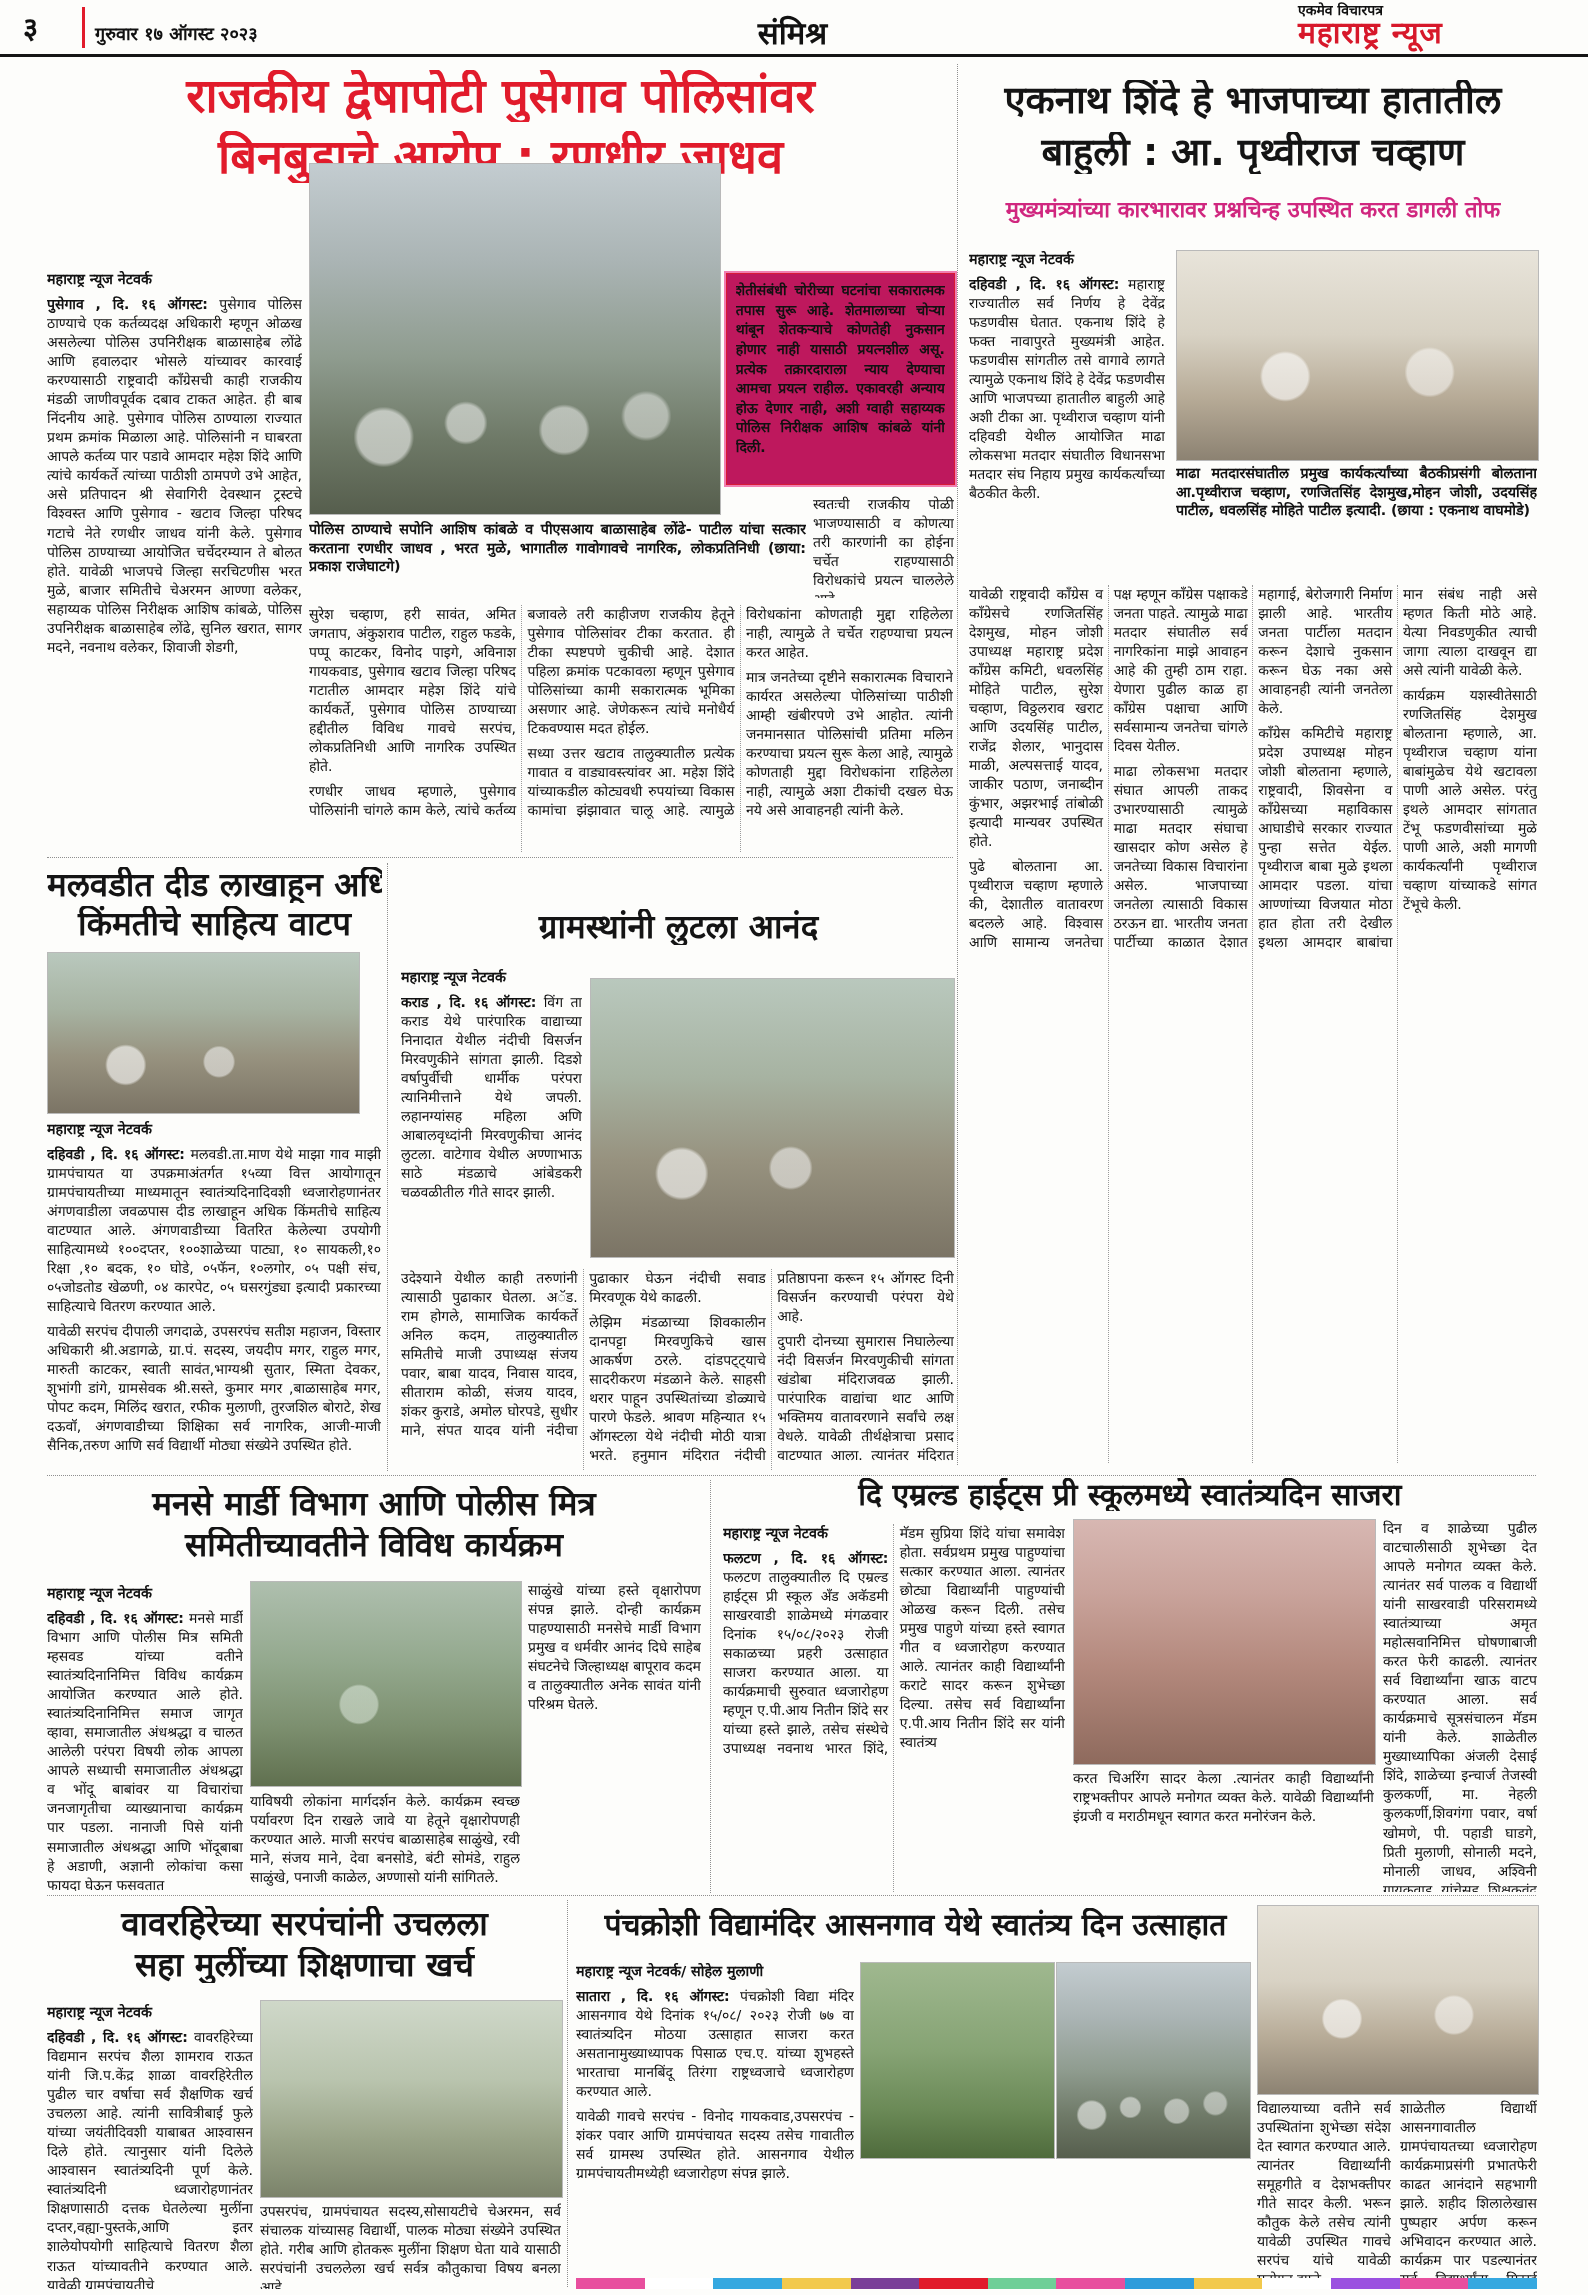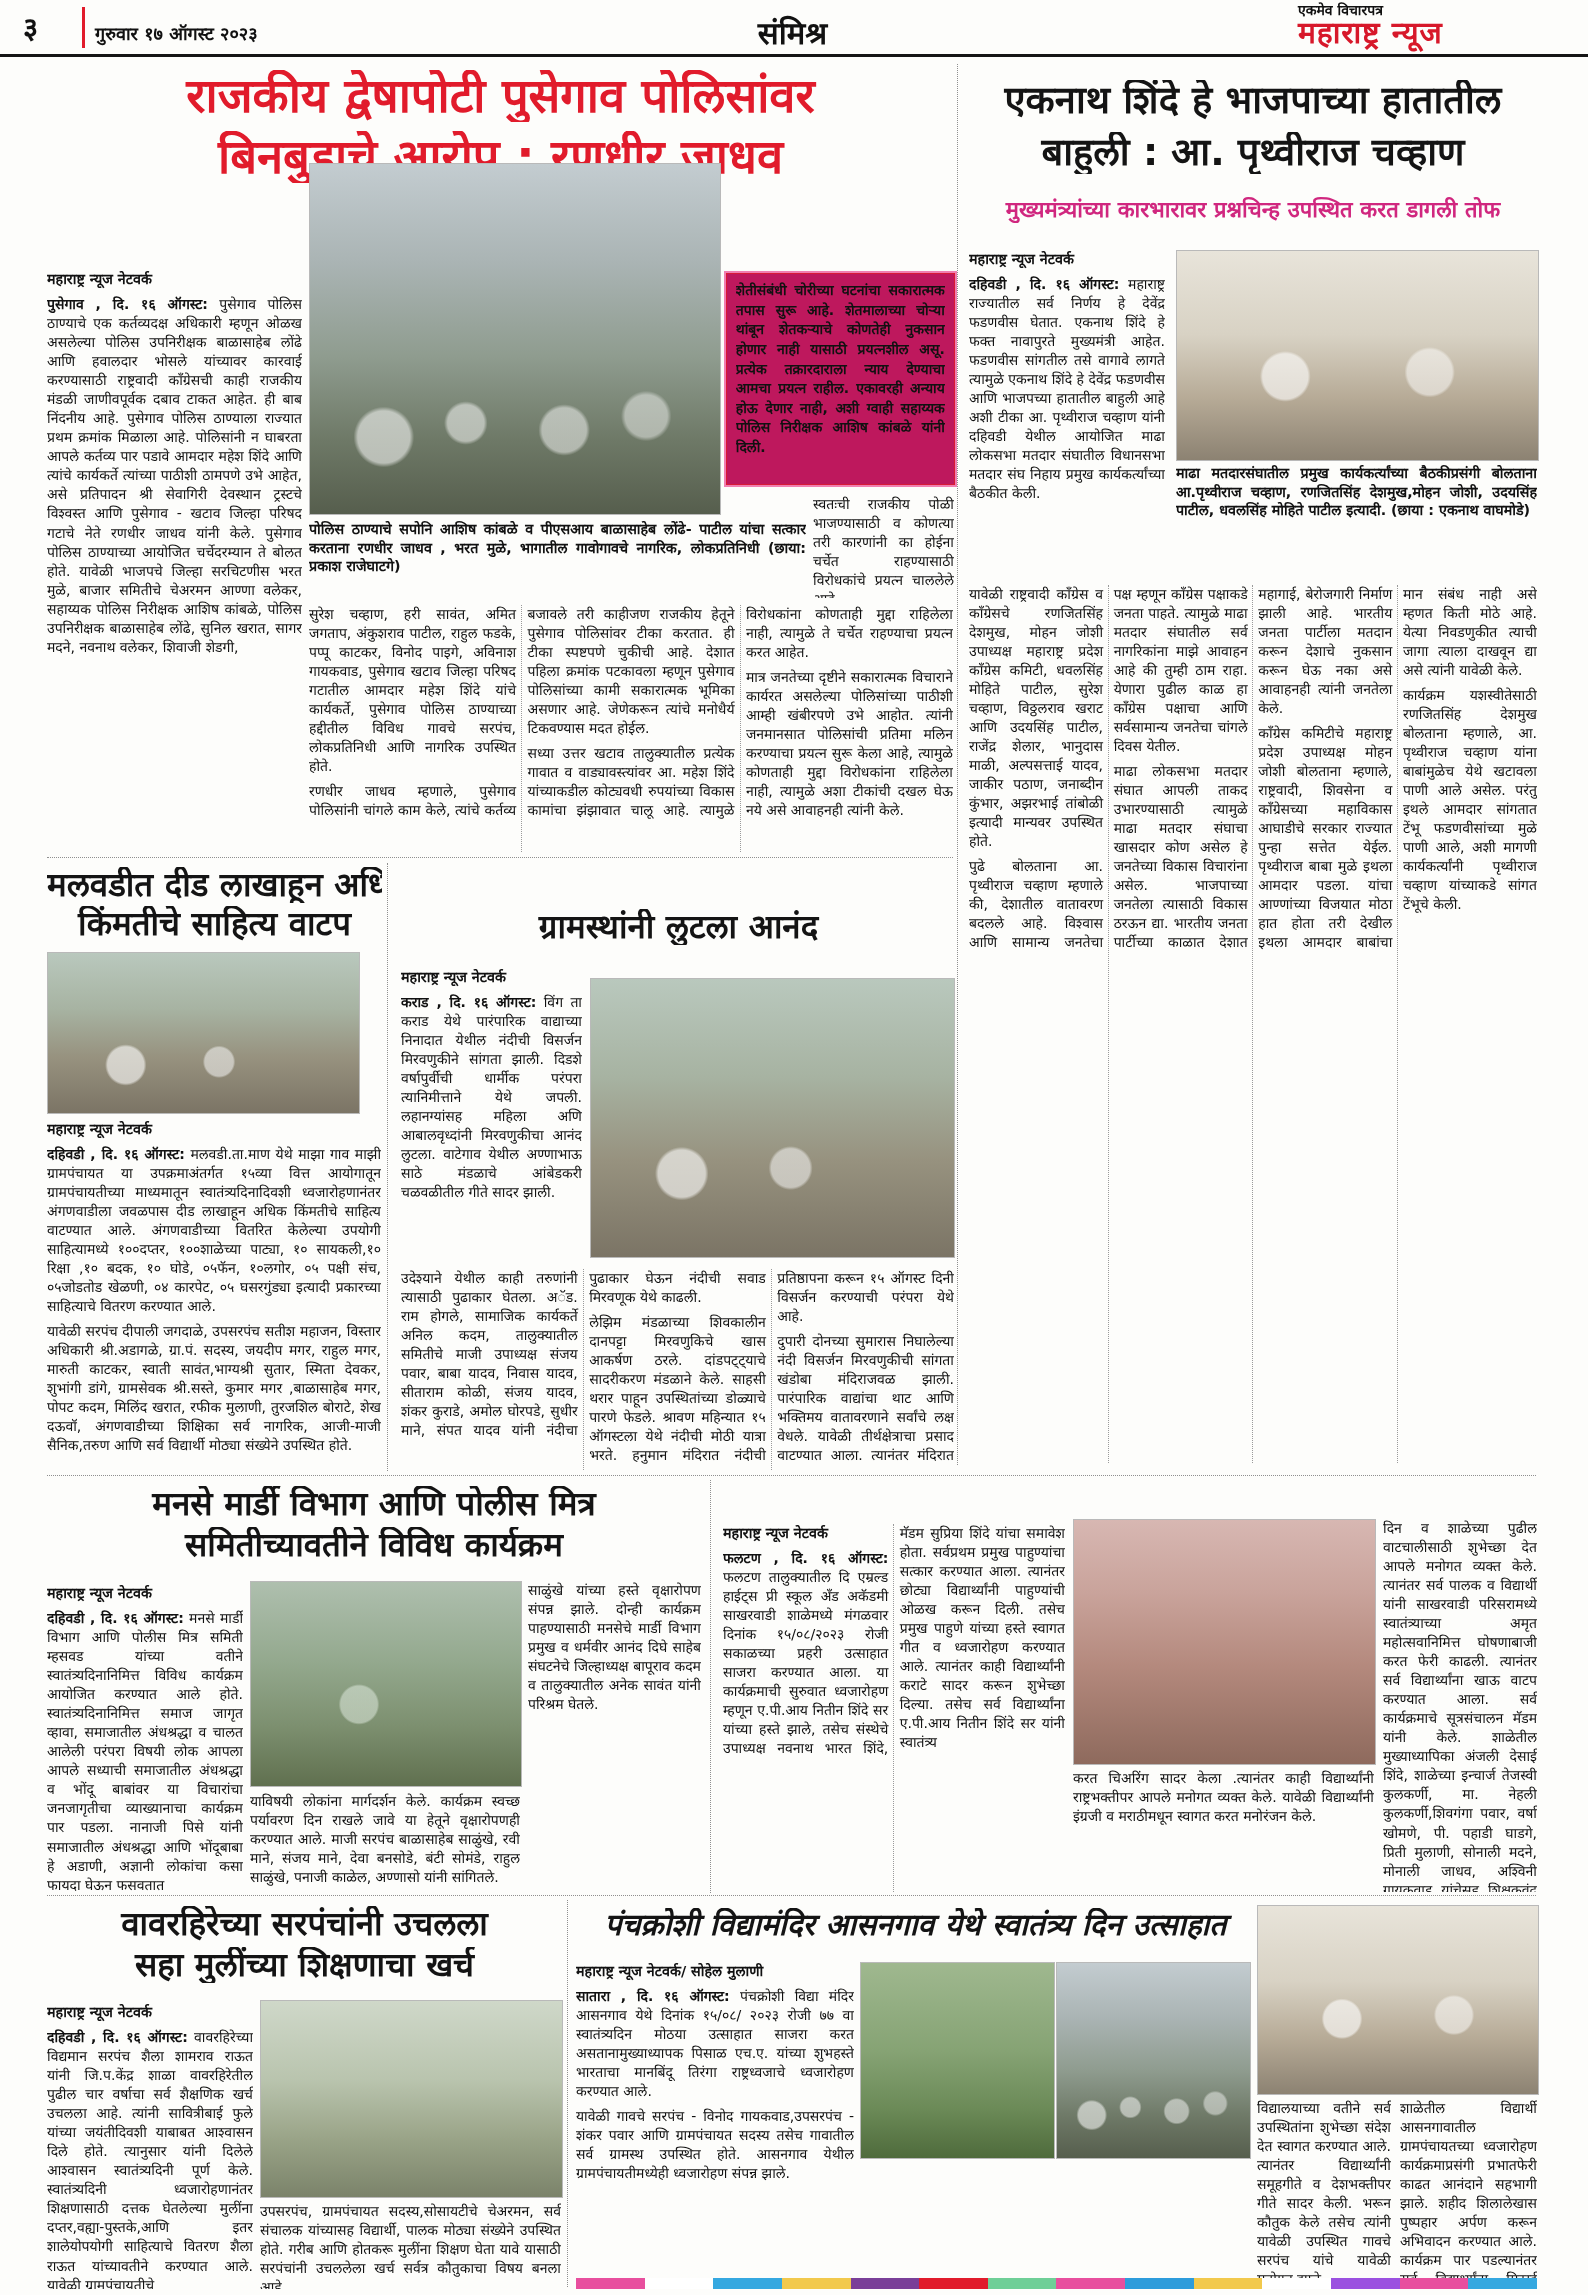--- a/index.html
+++ b/index.html
@@ -169,20 +169,21 @@
     <p class="lead">महाराष्ट्र न्यूज नेटवर्क</p>
     <p><span class="dl">दहिवडी , दि. १६ ऑगस्ट:</span>
        <span>मनसे मार्डी विभाग आणि पोलीस मित्र समिती म्हसवड यांच्या वतीने स्वातंत्र्यदिनानिमित्त विविध कार्यक्रम आयोजित करण्यात आले होते. स्वातंत्र्यदिनानिमित्त समाज जागृत व्हावा, समाजातील अंधश्रद्धा व चालत आलेली परंपरा विषयी लोक आपला आपले सध्याची समाजातील अंधश्रद्धा व भोंदू बाबांवर या विचारांचा जनजागृतीचा व्याख्यानाचा कार्यक्रम पार पडला. नानाजी पिसे यांनी समाजातील अंधश्रद्धा आणि भोंदूबाबा हे अडाणी, अज्ञानी लोकांचा कसा फायदा घेऊन फसवतात</span></p>
   </div>
   <div class="abs photo ph-field" style="left:250px;top:1581px;width:270px;height:204px;"></div>
   <div class="abs txt" style="left:250px;top:1792px;width:270px;height:100px;">याविषयी लोकांना मार्गदर्शन केले. कार्यक्रम स्वच्छ पर्यावरण दिन राखले जावे या हेतूने वृक्षारोपणही करण्यात आले. माजी सरपंच बाळासाहेब साळुंखे, रवी माने, संजय माने, देवा बनसोडे, बंटी सोमंडे, राहुल साळुंखे, पनाजी काळेल, अण्णासो यांनी सांगितले.</div>
   <div class="abs txt" style="left:528px;top:1581px;width:173px;height:311px;">साळुंखे यांच्या हस्ते वृक्षारोपण संपन्न झाले. दोन्ही कार्यक्रम पाहण्यासाठी मनसेचे मार्डी विभाग प्रमुख व धर्मवीर आनंद दिघे साहेब संघटनेचे जिल्हाध्यक्ष बापूराव कदम व तालुक्यातील अनेक सावंत यांनी परिश्रम घेतले.</div>
 
   <div class="abs vdot" style="left:710px;top:1480px;height:413px;"></div>
 
+  <div class="abs hl hl-blk-m" style="left:723px;top:1478px;width:814px;">दि एम्रल्ड हाईट्स प्री स्कूलमध्ये स्वातंत्र्यदिन साजरा</div>
 
   <div class="abs txt cols-2" style="left:723px;top:1524px;width:342px;height:368px;">
     <p class="lead">महाराष्ट्र न्यूज नेटवर्क</p>
     <p><span class="dl">फलटण    , दि. १६ ऑगस्ट:</span>
        <span>फलटण तालुक्यातील दि एम्रल्ड हाईट्स प्री स्कूल अँड अकॅडमी साखरवाडी शाळेमध्ये मंगळवार दिनांक १५/०८/२०२३ रोजी सकाळच्या प्रहरी उत्साहात साजरा करण्यात आला. या कार्यक्रमाची सुरुवात ध्वजारोहण म्हणून ए.पी.आय नितीन शिंदे सर यांच्या हस्ते झाले, तसेच संस्थेचे उपाध्यक्ष नवनाथ भारत शिंदे, मॅडम सुप्रिया शिंदे यांचा समावेश होता. सर्वप्रथम प्रमुख पाहुण्यांचा सत्कार करण्यात आला. त्यानंतर छोट्या विद्यार्थ्यांनी पाहुण्यांची ओळख करून दिली. तसेच प्रमुख पाहुणे यांच्या हस्ते स्वागत गीत व ध्वजारोहण करण्यात आले. त्यानंतर काही विद्यार्थ्यांनी कराटे सादर करून शुभेच्छा दिल्या. तसेच सर्व विद्यार्थ्यांना ए.पी.आय नितीन शिंदे सर यांनी स्वातंत्र्य</span></p>
   </div>
   <div class="abs photo ph-school" style="left:1073px;top:1519px;width:301px;height:244px;"></div>
   <div class="abs txt" style="left:1073px;top:1769px;width:301px;height:123px;">करत चिअरिंग सादर केला .त्यानंतर काही विद्यार्थ्यांनी राष्ट्रभक्तीपर आपले मनोगत व्यक्त केले. यावेळी विद्यार्थ्यांनी इंग्रजी व मराठीमधून स्वागत करत मनोरंजन केले.</div>
   <div class="abs txt" style="left:1383px;top:1519px;width:154px;height:373px;">दिन व शाळेच्या पुढील वाटचालीसाठी शुभेच्छा देत आपले मनोगत व्यक्त केले. त्यानंतर सर्व पालक व विद्यार्थी यांनी साखरवाडी परिसरामध्ये स्वातंत्र्याच्या अमृत महोत्सवानिमित्त घोषणाबाजी करत फेरी काढली. त्यानंतर सर्व विद्यार्थ्यांना खाऊ वाटप करण्यात आला. सर्व कार्यक्रमाचे सूत्रसंचालन मॅडम यांनी केले. शाळेतील मुख्याध्यापिका अंजली देसाई शिंदे, शाळेच्या इन्चार्ज तेजस्वी कुलकर्णी, मा. नेहली कुलकर्णी,शिवगंगा पवार, वर्षा खोमणे, पी. पहाडी घाडगे, प्रिती मुलाणी, सोनाली मदने, मोनाली जाधव, अश्विनी गायकवाड यांचेसह शिक्षकवृंद तसेच पालकवर्ग उपस्थित होते.</div>
 
@@ -194,21 +195,21 @@
   <div class="abs txt" style="left:47px;top:2003px;width:206px;height:286px;">
     <p class="lead">महाराष्ट्र न्यूज नेटवर्क</p>
     <p><span class="dl">दहिवडी , दि. १६ ऑगस्ट:</span>
        <span>वावरहिरेच्या विद्यमान सरपंच शैला शामराव राऊत यांनी जि.प.केंद्र शाळा वावरहिरेतील पुढील चार वर्षाचा सर्व शैक्षणिक खर्च उचलला आहे. त्यांनी सावित्रीबाई फुले यांच्या जयंतीदिवशी याबाबत आश्वासन दिले होते. त्यानुसार यांनी दिलेले आश्वासन स्वातंत्र्यदिनी पूर्ण केले. स्वातंत्र्यदिनी ध्वजारोहणानंतर शिक्षणासाठी दत्तक घेतलेल्या मुलींना दप्तर,वह्या-पुस्तके,आणि इतर शालेयोपयोगी साहित्याचे वितरण शैला राऊत यांच्यावतीने करण्यात आले. यावेळी ग्रामपंचायतीचे</span></p>
   </div>
   <div class="abs photo ph-class" style="left:260px;top:2000px;width:301px;height:196px;"></div>
   <div class="abs txt" style="left:260px;top:2202px;width:301px;height:87px;">उपसरपंच, ग्रामपंचायत सदस्य,सोसायटीचे चेअरमन, सर्व संचालक यांच्यासह विद्यार्थी, पालक मोठ्या संख्येने उपस्थित होते. गरीब आणि होतकरू मुलींना शिक्षण घेता यावे यासाठी सरपंचांनी उचललेला खर्च सर्वत्र कौतुकाचा विषय बनला आहे.</div>
 
   <div class="abs vdot" style="left:567px;top:1900px;height:387px;"></div>
 
-  <div class="abs hl hl-blk-m" style="left:576px;top:1908px;width:679px;font-style:italic;">पंचक्रोशी विद्यामंदिर आसनगाव येथे स्वातंत्र्य दिन उत्साहात</div>
+  <div class="abs hl hl-blk-m" style="left:576px;top:1908px;width:679px;">पंचक्रोशी विद्यामंदिर आसनगाव येथे स्वातंत्र्य दिन उत्साहात</div>
 
   <div class="abs txt" style="left:576px;top:1962px;width:278px;height:325px;">
     <p class="lead">महाराष्ट्र न्यूज नेटवर्क/ सोहेल मुलाणी</p>
     <p><span class="dl">सातारा , दि. १६ ऑगस्ट:</span>
        <span>पंचक्रोशी विद्या मंदिर आसनगाव येथे दिनांक १५/०८/ २०२३ रोजी ७७ वा स्वातंत्र्यदिन मोठया उत्साहात साजरा करत असतानामुख्याध्यापक पिसाळ एच.ए. यांच्या शुभहस्ते भारताचा मानबिंदू तिरंगा राष्ट्रध्वजाचे ध्वजारोहण करण्यात आले.</span></p>
     <p>यावेळी गावचे सरपंच - विनोद गायकवाड,उपसरपंच - शंकर पवार आणि ग्रामपंचायत सदस्य तसेच गावातील सर्व ग्रामस्थ उपस्थित होते. आसनगाव येथील ग्रामपंचायतीमध्येही ध्वजारोहण संपन्न झाले.</p>
   </div>
   <div class="abs photo ph-green" style="left:860px;top:1962px;width:193px;height:195px;"></div>
   <div class="abs photo ph-crowd" style="left:1056px;top:1962px;width:193px;height:195px;"></div>
 

